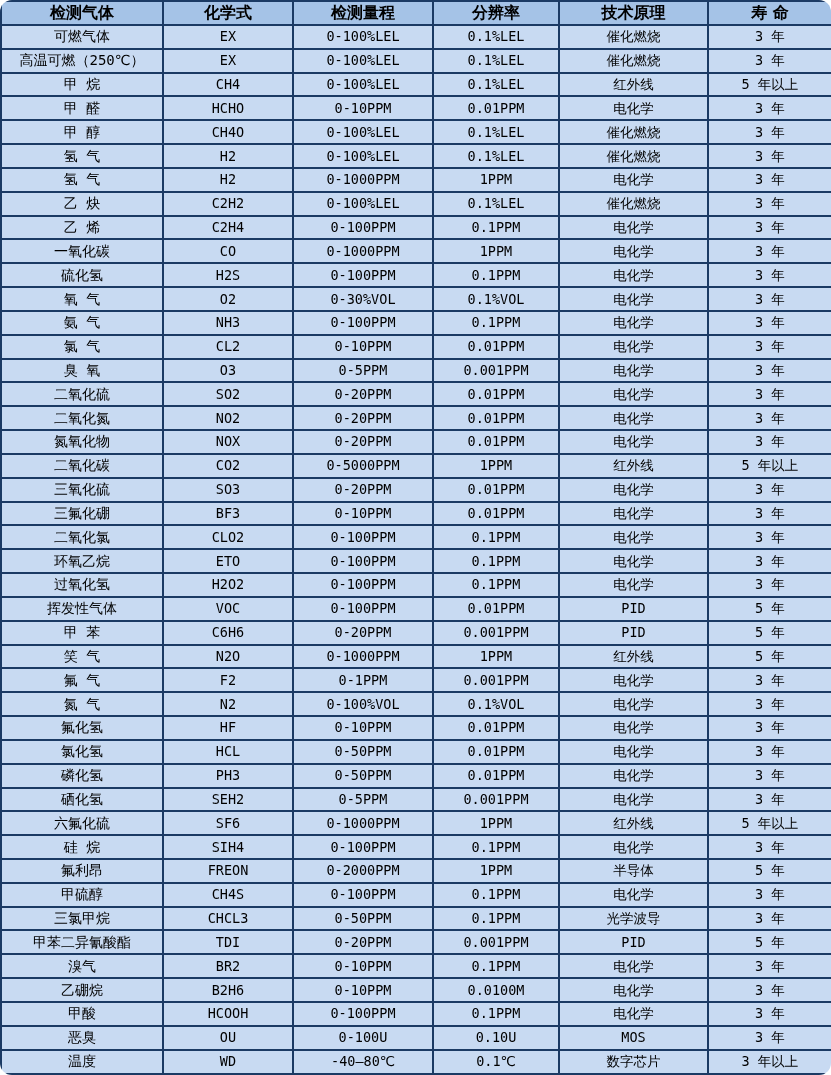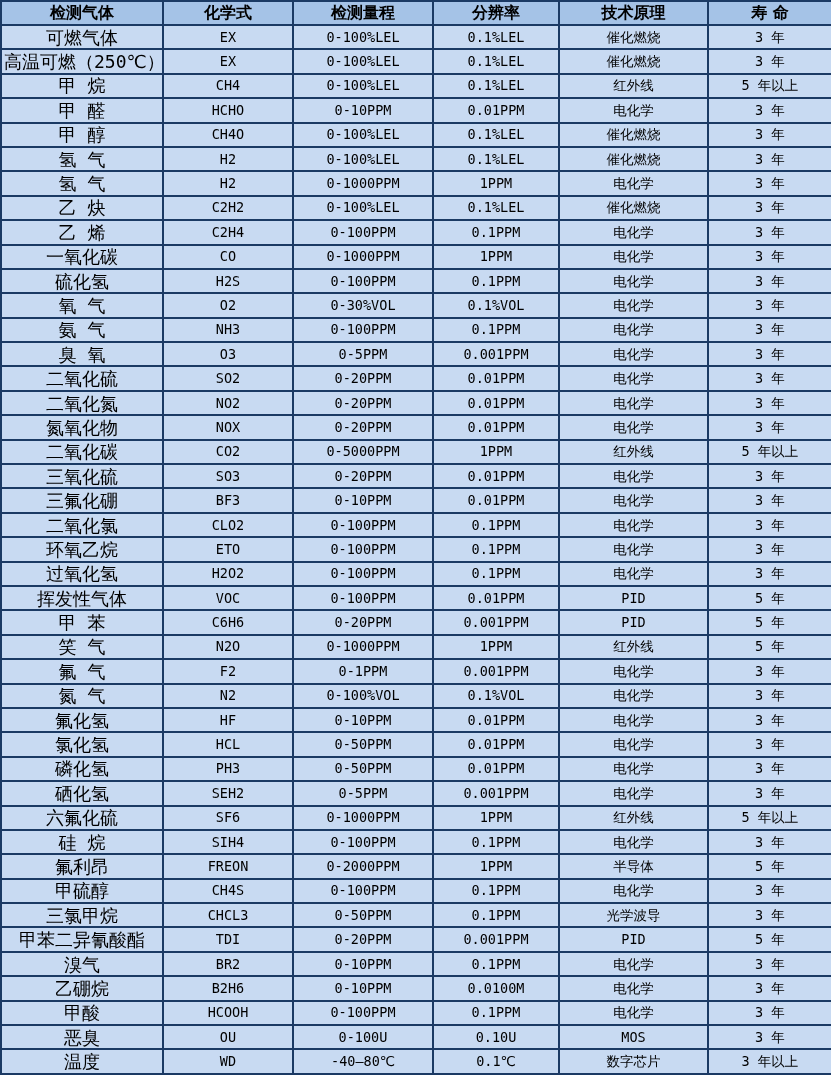--- a/index.html
+++ b/index.html
@@ -5,20 +5,21 @@
   html, body {
     margin: 0;
     padding: 0;
     background: #ffffff;
   }
   #page {
     width: 831px;
     height: 1075px;
     box-sizing: border-box;
     overflow: hidden;
+    border-radius: 12px;
   }
   table#spec-table {
     border-collapse: collapse;
     table-layout: fixed;
     width: 831px;
     height: 1075px;
     font-family: "DejaVu Sans Mono", "DejaVu Sans", sans-serif;
     color: #000000;
   }
   #spec-table th, #spec-table td {
@@ -36,21 +37,21 @@
     font-size: 16px;
     height: 22px;
   }
   #spec-table td {
     background: var(--row-bg, #c8daf2);
     font-size: 13.5px;
     height: 17px;
     line-height: 17px;
   }
   
-  #spec-table td.col-0 { font-size: 18px; }
+  #spec-table td.col-0 { font-size: 14px; }
 </style>
 </head>
 <body>
 
 <div id="page">
   <table id="spec-table">
     <colgroup>
         <col style="width: 162px;">
         <col style="width: 130px;">
         <col style="width: 140px;">
@@ -167,20 +168,28 @@
         </tr>
         <tr>
           <td class="col-0">氨 气</td>
           <td class="col-1">NH3</td>
           <td class="col-2">0-100PPM</td>
           <td class="col-3">0.1PPM</td>
           <td class="col-4">电化学</td>
           <td class="col-5">3 年</td>
         </tr>
         <tr>
+          <td class="col-0">氯 气</td>
+          <td class="col-1">CL2</td>
+          <td class="col-2">0-10PPM</td>
+          <td class="col-3">0.01PPM</td>
+          <td class="col-4">电化学</td>
+          <td class="col-5">3 年</td>
+        </tr>
+        <tr>
           <td class="col-0">臭 氧</td>
           <td class="col-1">O3</td>
           <td class="col-2">0-5PPM</td>
           <td class="col-3">0.001PPM</td>
           <td class="col-4">电化学</td>
           <td class="col-5">3 年</td>
         </tr>
         <tr>
           <td class="col-0">二氧化硫</td>
           <td class="col-1">SO2</td>

